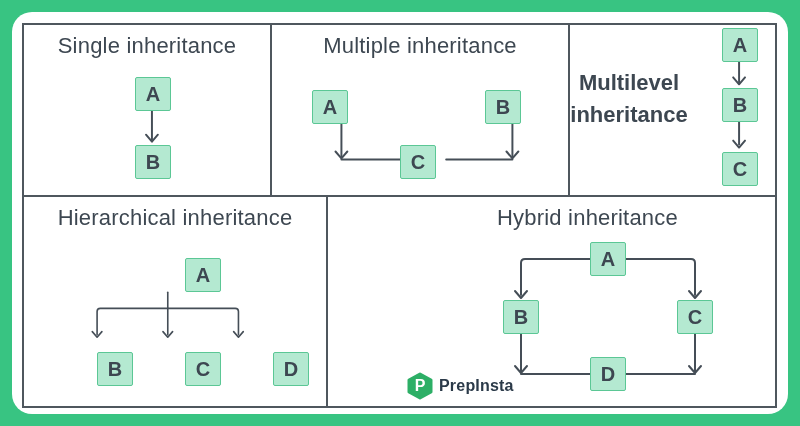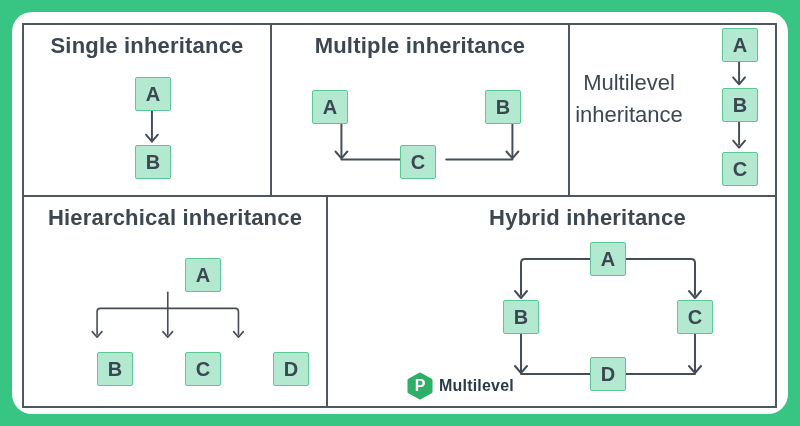--- a/index.html
+++ b/index.html
@@ -25,26 +25,26 @@
   .cell{position:absolute;}
   .b-right{border-right:2px solid var(--grid-line);}
   .b-bottom{border-bottom:2px solid var(--grid-line);}
   .cell-single{left:0;top:0;width:248px;height:172px;}
   .cell-multiple{left:248px;top:0;width:298px;height:172px;}
   .cell-multilevel{left:523px;top:0;width:228px;height:172px;}
   .cell-hierarchical{left:0;top:172px;width:304px;height:209px;}
   .cell-hybrid{left:376px;top:172px;width:375px;height:209px;padding-left:12px;}
   .title{
     position:absolute;top:8px;left:0;right:0;text-align:center;
-    font-size:22px;font-weight:700;color:var(--text-dark);
+    font-size:22px;font-weight:400;color:var(--text-dark);
     letter-spacing:.2px;white-space:nowrap;
   }
   .title-multilevel{
     position:absolute;left:2px;top:42px;width:160px;text-align:center;
-    font-size:22px;font-weight:400;color:var(--text-dark);
+    font-size:22px;font-weight:700;color:var(--text-dark);
     line-height:1.45;white-space:normal;
   }
   .node{
     position:absolute;width:36px;height:34px;
     background:var(--node-fill);border:1.5px solid var(--node-border);
     border-radius:2px;display:flex;align-items:center;justify-content:center;
     font-size:20px;font-weight:700;color:var(--text-dark);
   }
   .conn{position:absolute;left:0;top:0;width:100%;height:100%;pointer-events:none;}
   .conn path{stroke:var(--connector);stroke-width:2;fill:none;
@@ -141,17 +141,17 @@
     <div class="node" style="left:277px;top:103px;">C</div>
     <div class="node" style="left:190px;top:160px;">D</div>
 
     <div class="logo">
       <div class="logo-badge">
         <svg width="28" height="28" viewBox="0 0 28 28">
           <polygon points="14,2 25,8 25,20 14,26 3,20 3,8" fill="var(--logo-green,#2daf66)" stroke="var(--logo-green,#2daf66)" stroke-width="3" stroke-linejoin="round"></polygon>
         </svg>
         <div class="logo-letter">P</div>
       </div>
-      <div class="logo-name">Multilevel</div>
+      <div class="logo-name">PrepInsta</div>
     </div>
   </div>
 
 </div>
 
 </body></html>

